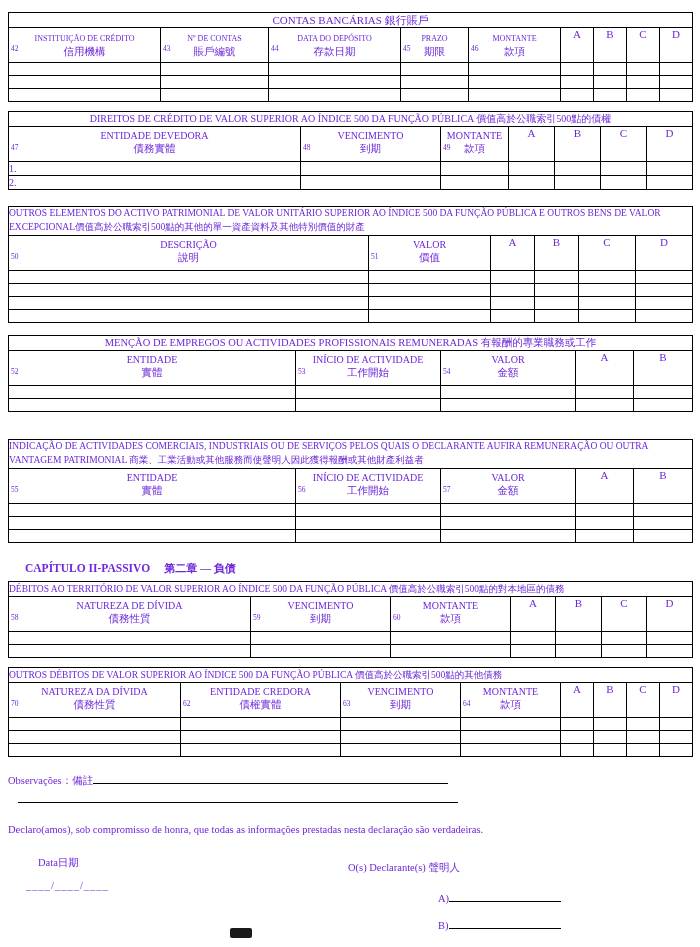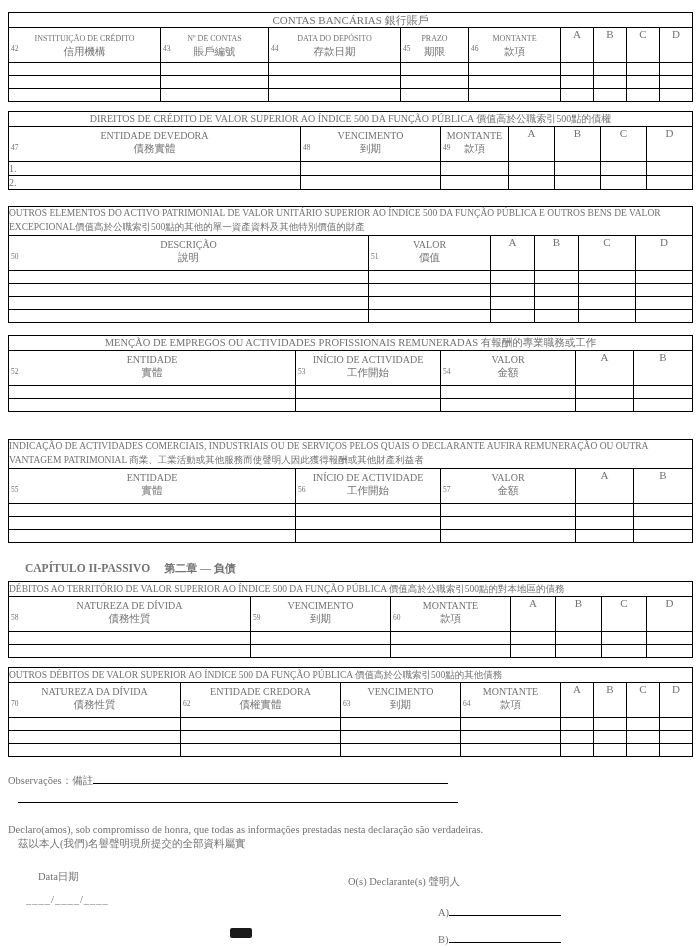--- a/index.html
+++ b/index.html
@@ -1,18 +1,18 @@
 <!DOCTYPE html>
 <html><head>
 <meta charset="utf-8">
 <style>
   *{box-sizing:border-box;}
   html,body{margin:0;padding:0;}
   body{width:700px;background:#ffffff;}
-  .sheet{position:relative;width:700px;height:947px;background:#fff;color:#737373;
+  .sheet{position:relative;width:700px;height:947px;background:#fff;color:#6d28d9;
          font-family:"Liberation Serif","DejaVu Serif",serif;padding-top:12px;overflow:hidden;}
 
   
   .tbl{border-collapse:collapse;table-layout:fixed;width:684px;margin-left:8px;}
   .tbl td{border:1px solid #000;position:relative;padding:0;vertical-align:top;overflow:hidden;}
 
   
   .tc {height:15px;text-align:center;font-size:10.5px;line-height:14px;}
   .t1 .tc{font-size:11px;}
   .tcs{height:15px;text-align:center;font-size:10px;line-height:14px;}
@@ -508,21 +508,20 @@
     <div class="obs-l1">
       <span>Observações：備註</span><span class="uline w355"></span>
     </div>
     <div class="obs-l2">
       <span class="uline w440"></span>
     </div>
   </div>
 
   <div class="decl">
     <div>Declaro(amos), sob compromisso de honra, que todas as informações prestadas nesta declaração são verdadeiras.</div>
-    <div class="decl-cn">茲以本人(我們)名譽聲明現所提交的全部資料屬實</div>
   </div>
 
   <div class="sig">
     <div class="sig-date">
       <div>Data日期</div>
       <div class="date-line">____/____/____</div>
     </div>
     <div class="sig-decl">
       <div>O(s) Declarante(s)  聲明人</div>
       <div class="sig-a"><span>A)</span><span class="uline w112"></span></div>

